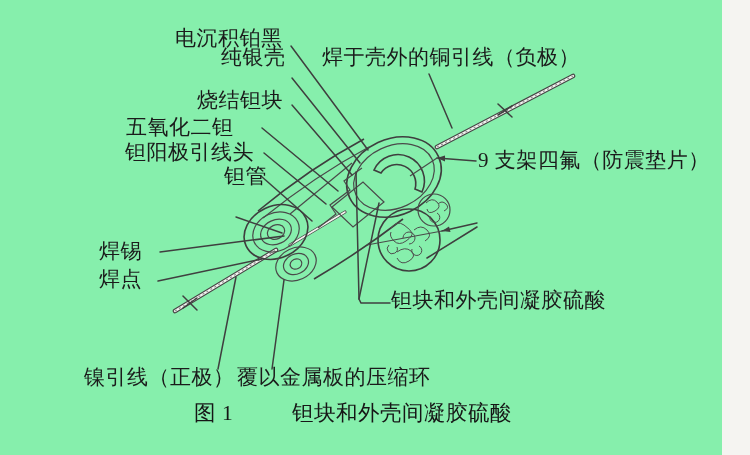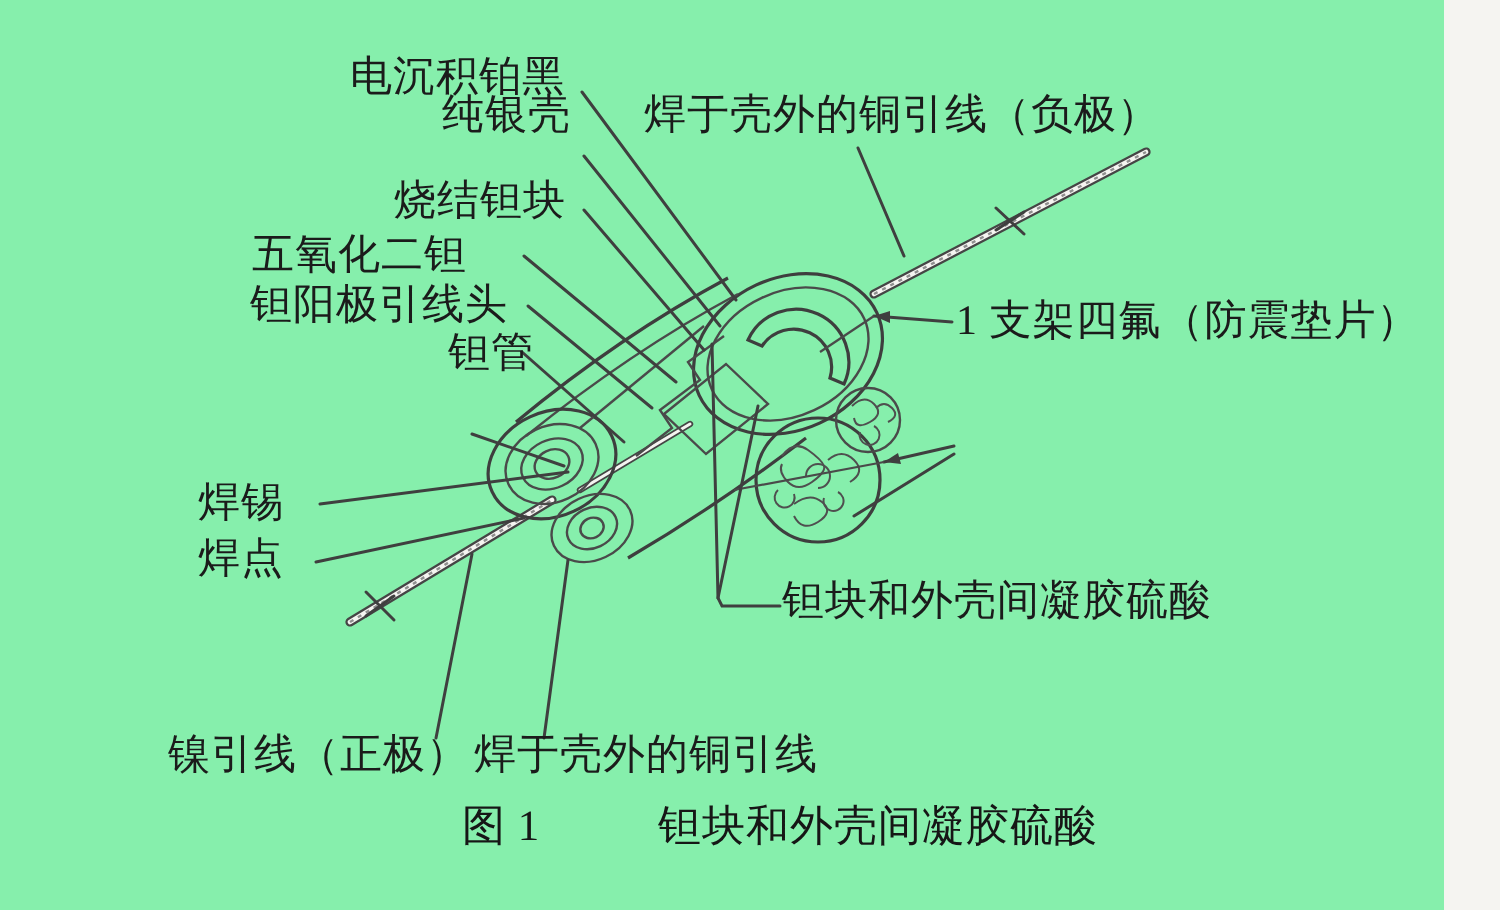--- a/index.html
+++ b/index.html
@@ -15,21 +15,21 @@
     text-align:center;
   }
   .stage svg{position:absolute;left:0;top:0;}
   .lbl{
     position:absolute;
     font-size:21px;line-height:23px;
     color:#1b1b1b;
     white-space:nowrap;
     letter-spacing:.5px;
   }
-  .caption{font-size:21.5px;color:#161616;margin-left:37px;}
+  .caption{font-size:21.5px;color:#161616;}
   .ln{stroke:#3f3f3f;stroke-width:1.5;fill:none;stroke-linecap:round;}
   .thin{stroke:#4a4a4a;stroke-width:1.1;fill:none;}
   .body-ln{stroke:#3e3e3e;stroke-width:1.6;fill:none;}
   .body-ln2{stroke:#4a4a4a;stroke-width:1.2;fill:none;}
   .tex{stroke:#4f4f4f;stroke-width:1;fill:none;}
   .rod-base{stroke:#454545;stroke-width:4.6;fill:none;stroke-linecap:round;}
   .rod-gap{stroke:#f5f4f1;stroke-width:2.3;fill:none;stroke-linecap:round;}
   .rod-hatch{stroke:#8f8f8f;stroke-width:1.2;fill:none;stroke-dasharray:2 2.6;}
   .arrow{fill:#3f3f3f;stroke:none;}
 </style>
@@ -144,21 +144,21 @@
 
   <div class="lbl" style="left:175px;top:27px">电沉积铂黑</div>
   <div class="lbl" style="left:221px;top:46px">纯银壳</div>
   <div class="lbl" style="left:197px;top:89px">烧结钽块</div>
   <div class="lbl" style="left:126px;top:116px">五氧化二钽</div>
   <div class="lbl" style="left:125px;top:141px">钽阳极引线头</div>
   <div class="lbl" style="left:224px;top:165px">钽管</div>
   <div class="lbl" style="left:99px;top:240px">焊锡</div>
   <div class="lbl" style="left:99px;top:268px">焊点</div>
   <div class="lbl" style="left:322px;top:46px">焊于壳外的铜引线（负极）</div>
-  <div class="lbl" style="left:478px;top:149px">1 支架四氟（防震垫片）</div>
+  <div class="lbl" style="left:478px;top:149px">9 支架四氟（防震垫片）</div>
   <div class="lbl" style="left:84px;top:366px">镍引线（正极）</div>
   <div class="lbl" style="left:391px;top:289px">钽块和外壳间凝胶硫酸</div>
-  <div class="lbl" style="left:237px;top:366px">焊于壳外的铜引线</div>
+  <div class="lbl" style="left:237px;top:366px">覆以金属板的压缩环</div>
 
   <div class="lbl caption" style="left:194px;top:402px">图 1</div>
   <div class="lbl caption" style="left:292px;top:402px">钽块和外壳间凝胶硫酸</div>
 
 </div>
 
 </body></html>

